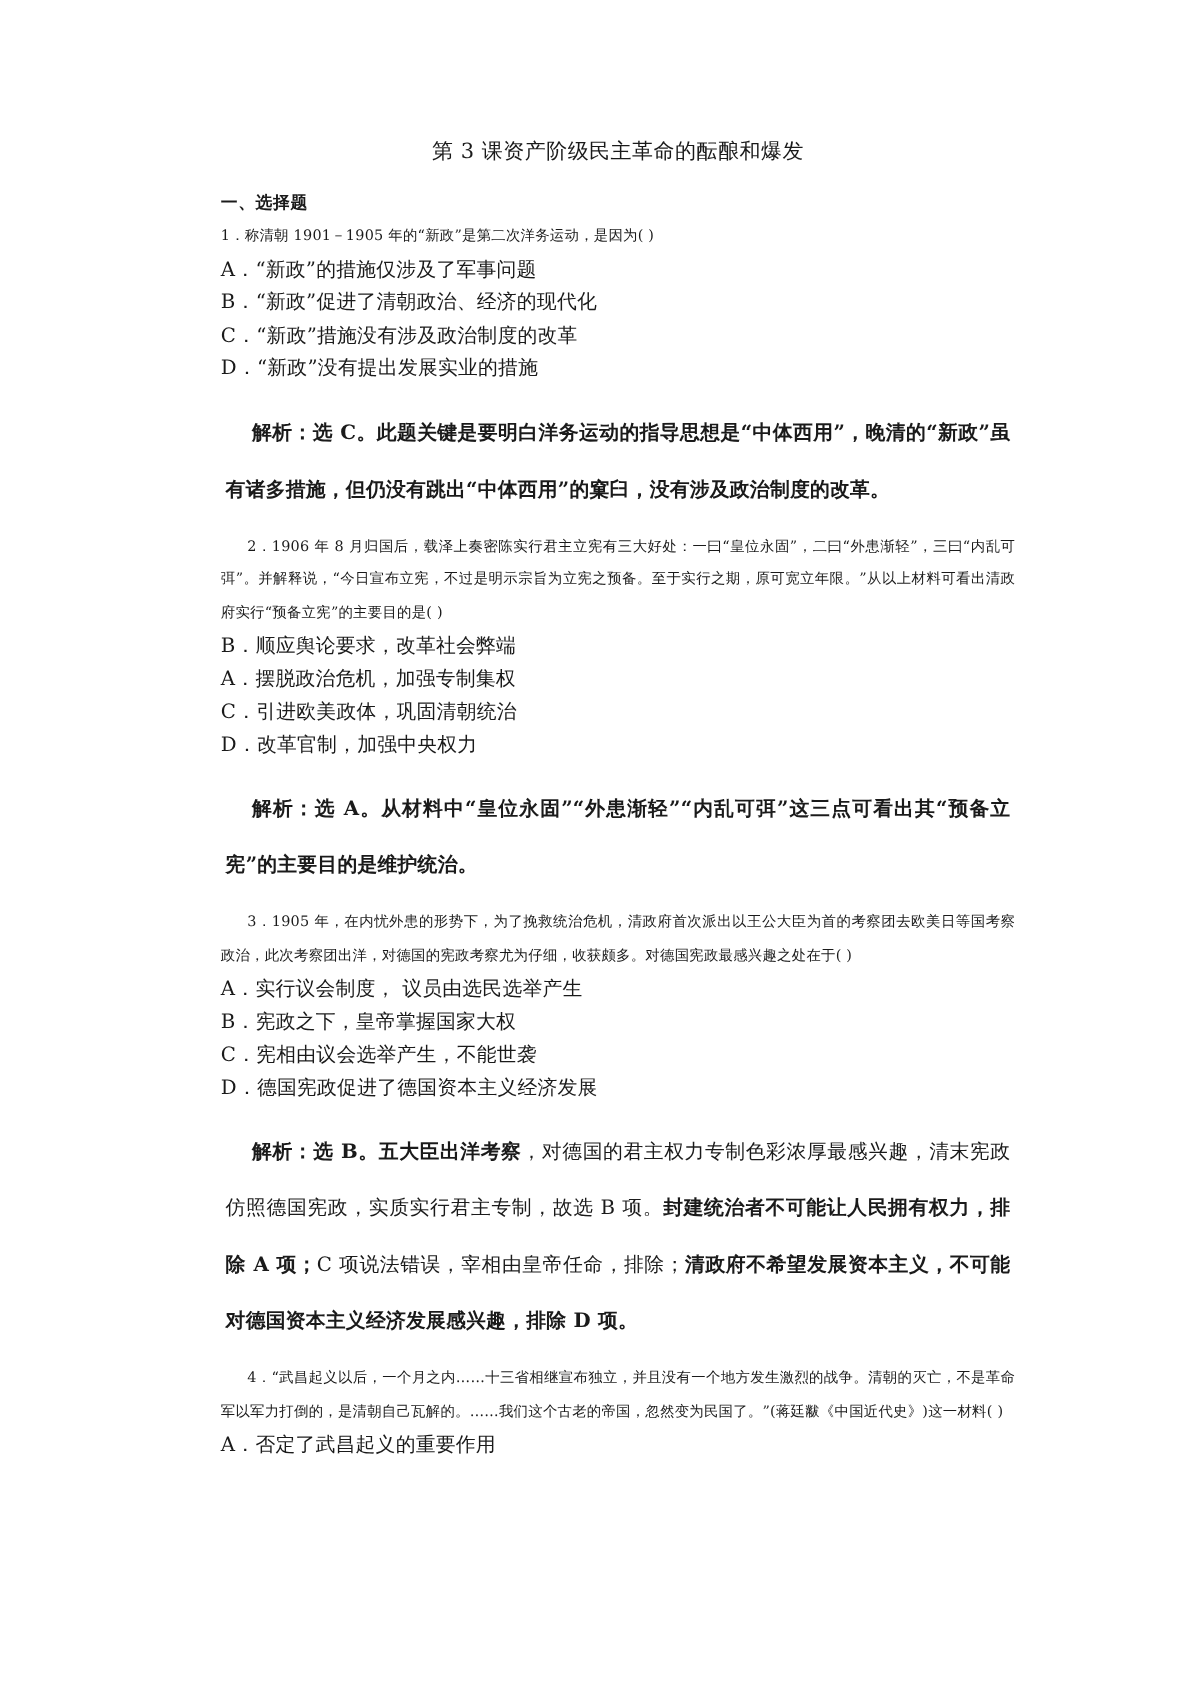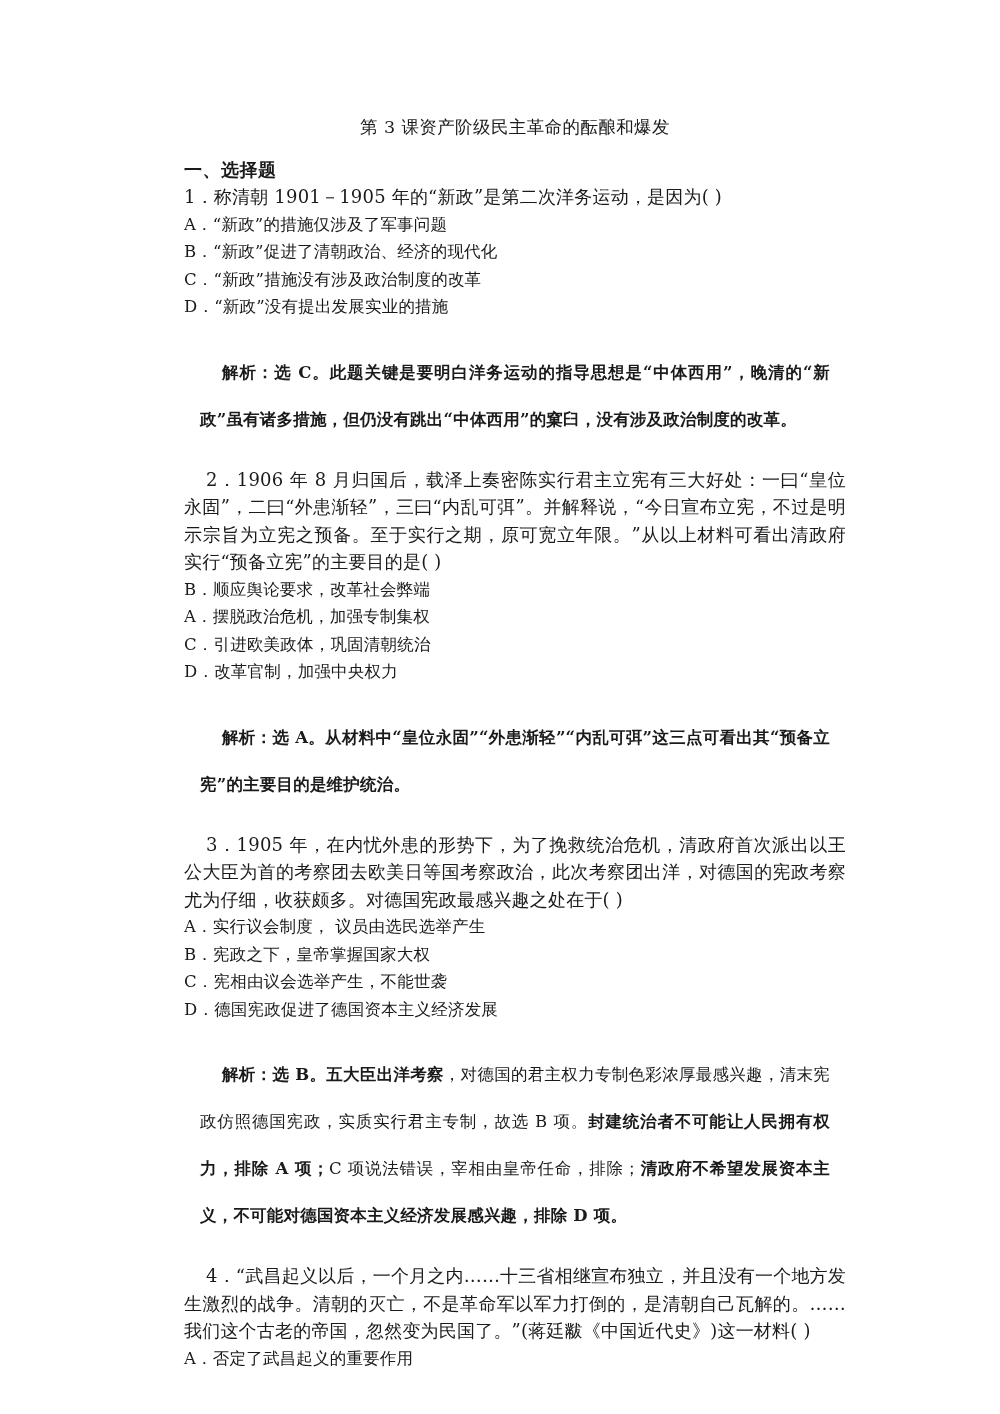--- a/index.html
+++ b/index.html
@@ -42,29 +42,29 @@
   .doc-subtitle {
     text-align: center;
     font-size: 17.5px;
     line-height: 30px;
     font-weight: 700;
     letter-spacing: 0.4px;
     margin: 0 0 16px 0;
   }
 
   .section-heading {
-    font-size: 18px;
+    font-size: 14px;
     line-height: 27px;
     font-weight: 700;
     letter-spacing: 0.5px;
     margin: 0;
   }
 
   .q-block {
-    font-size: 18px;
+    font-size: 12px;
     line-height: 27.5px;
     letter-spacing: 0.2px;
     margin: 0;
     text-align: justify;
     text-justify: inter-ideograph;
     text-indent: 0;
   }
 
   .q-block.indent {
     text-indent: 22px;
@@ -75,21 +75,21 @@
     line-height: 27.5px;
     letter-spacing: 0.2px;
     margin: 0;
   }
 
   
   .analysis {
     font-size: 16.5px;
     line-height: 47px;
     letter-spacing: 0.2px;
-    margin: 16px;
+    margin: 4px;
     text-align: justify;
     text-justify: inter-ideograph;
     text-indent: 22px;
     font-weight: 700;
   }
   .analysis .reg {
     font-weight: 400;
   }
   .analysis .bold {
     font-weight: 700;

